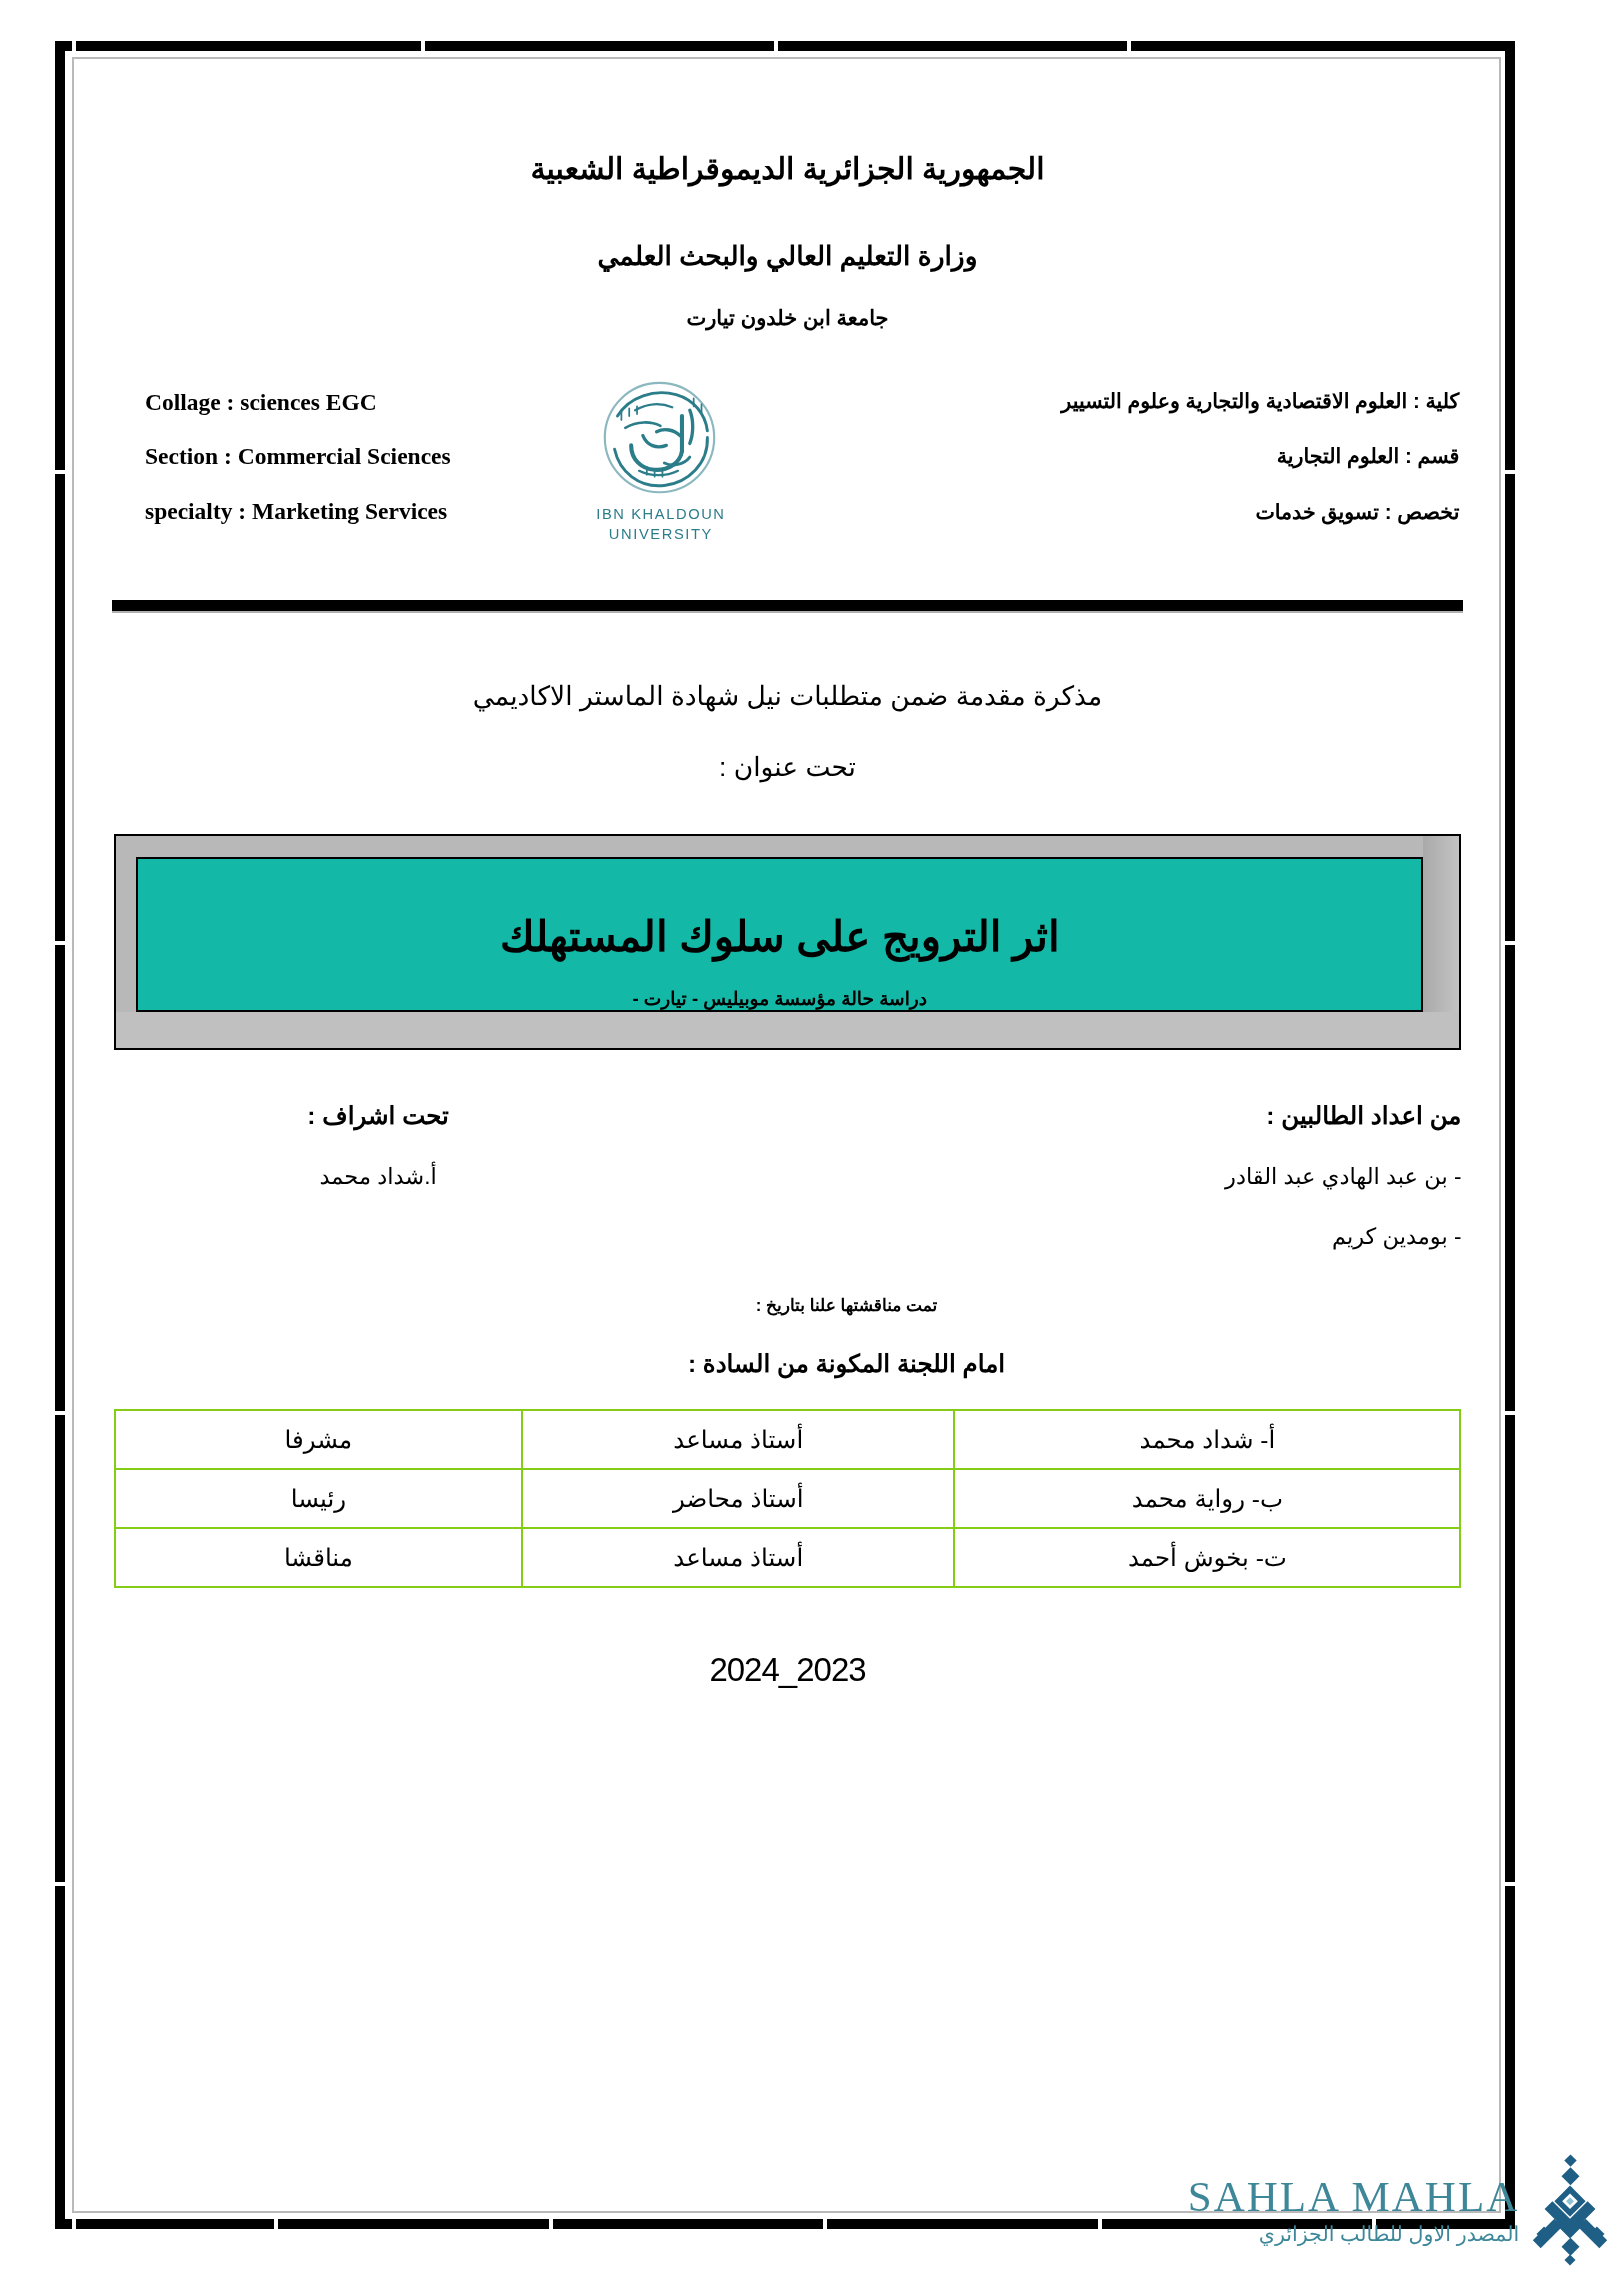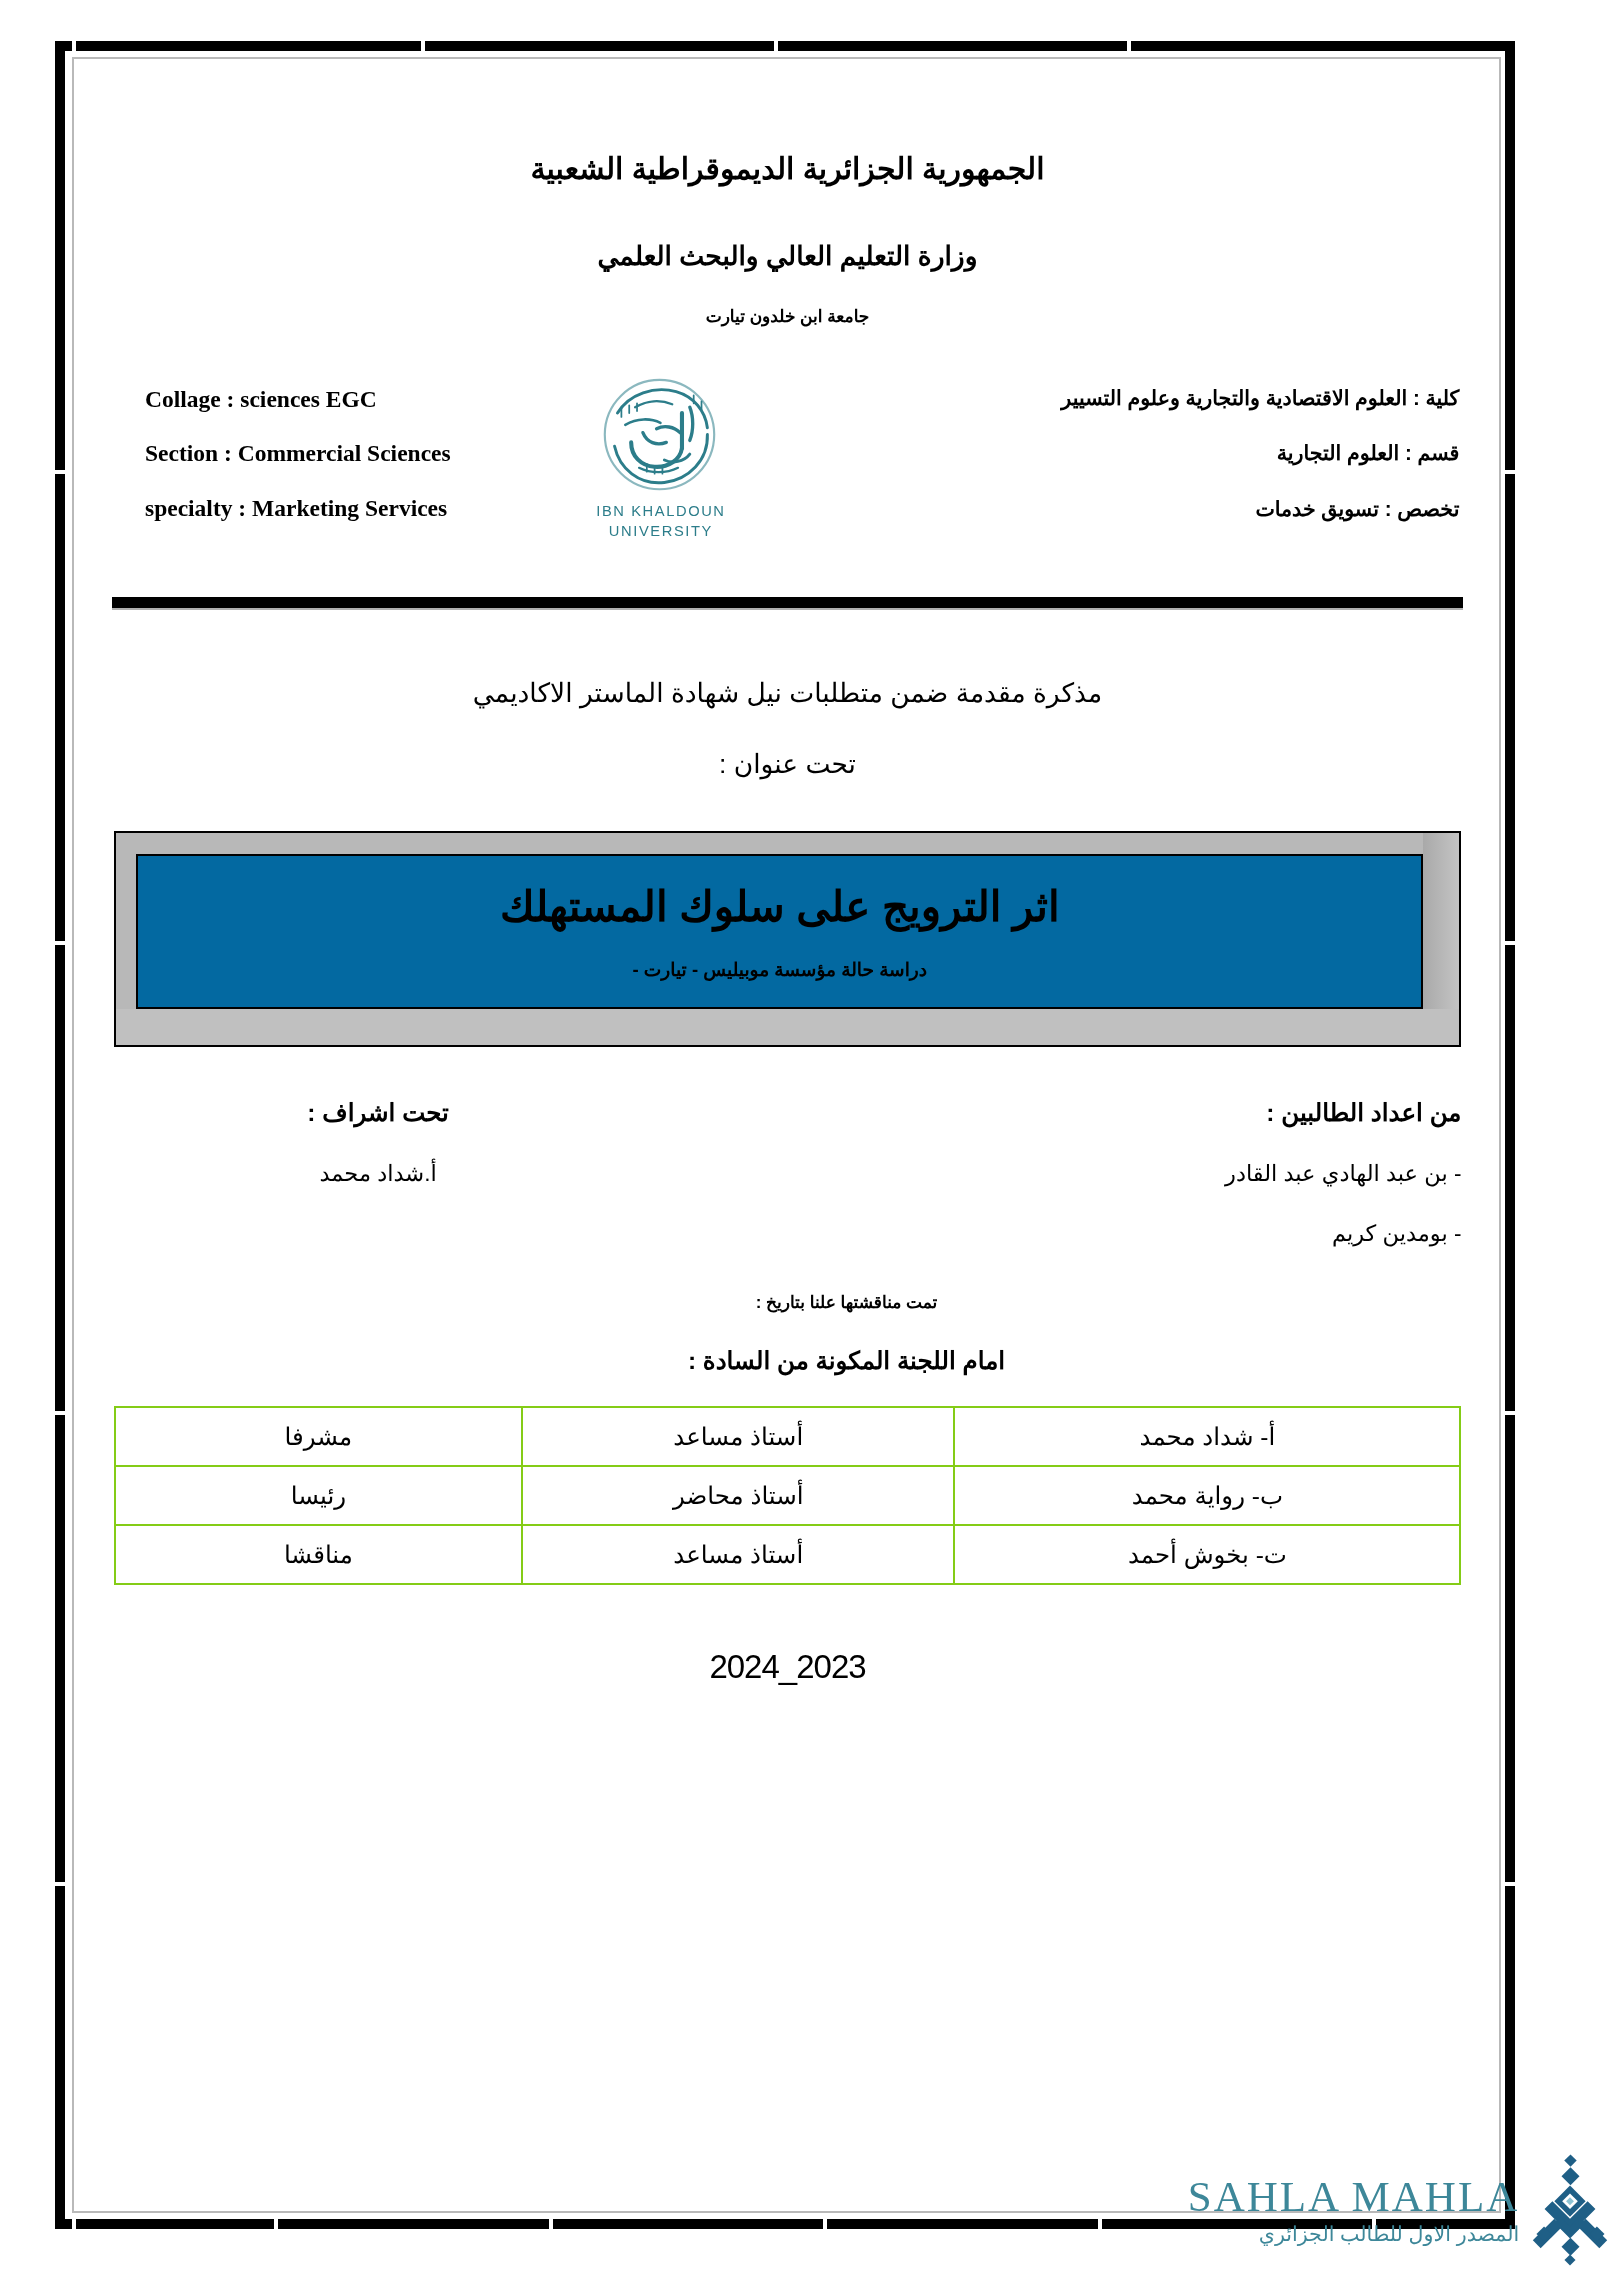--- a/index.html
+++ b/index.html
@@ -61,21 +61,21 @@
     text-align: center;
     direction: rtl;
   }
   .inst-line {
     font-weight: bold;
     letter-spacing: 0;
     color: #000;
   }
   .inst-1 { font-size: 30px; margin-top: 73px; }
   .inst-2 { font-size: 26.5px; margin-top: 54px; }
-  .inst-3 { font-size: 17px; margin-top: 34px; }
+  .inst-3 { font-size: 21px; margin-top: 34px; }
 
   
   .band {
     display: flex;
     align-items: flex-start;
     justify-content: space-between;
     margin-top: 43px;
     padding: 0 21.6px 0 51px;
   }
   .band-left {
@@ -147,27 +147,27 @@
     background: #b8b8b8;
     border: 2px solid #000000;
     box-sizing: border-box;
   }
   .bevel-face {
     position: absolute;
     left: 20.6px;
     top: 20.6px;
     right: 36px;
     bottom: 36px;
-    background: #0369a1;
+    background: #14b8a6;
     border: 2px solid #000000;
     box-sizing: border-box;
     display: flex;
     flex-direction: column;
     align-items: center;
-    justify-content: center;
+    justify-content: flex-end;
     direction: rtl;
   }
   .bevel-sh-r {
     position: absolute;
     right: 0; top: 0; bottom: 0;
     width: 36px;
     background: linear-gradient(90deg, #a9a9a9 0%, #c4c4c4 100%);
   }
   .bevel-sh-b {
     position: absolute;

